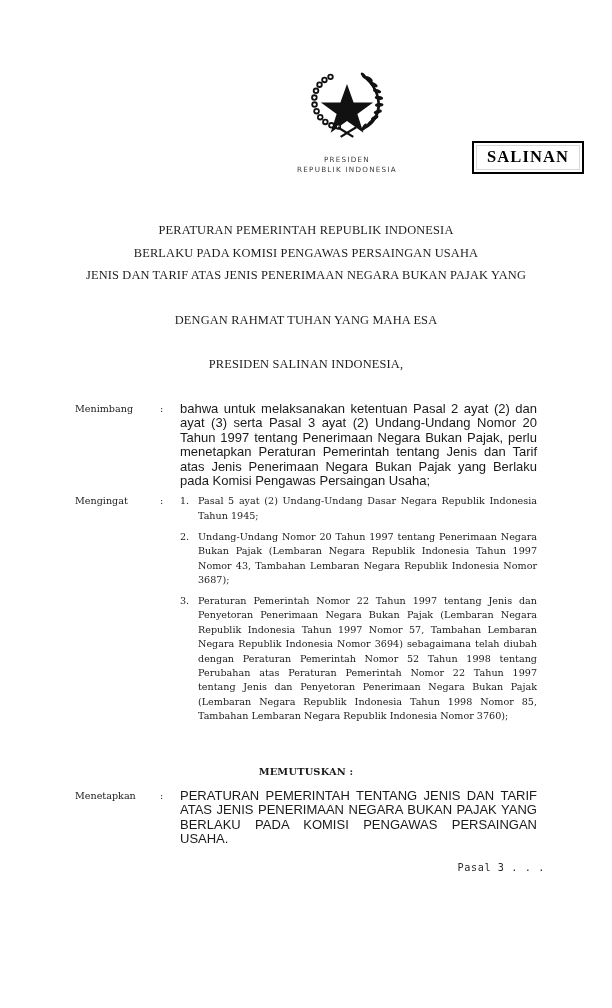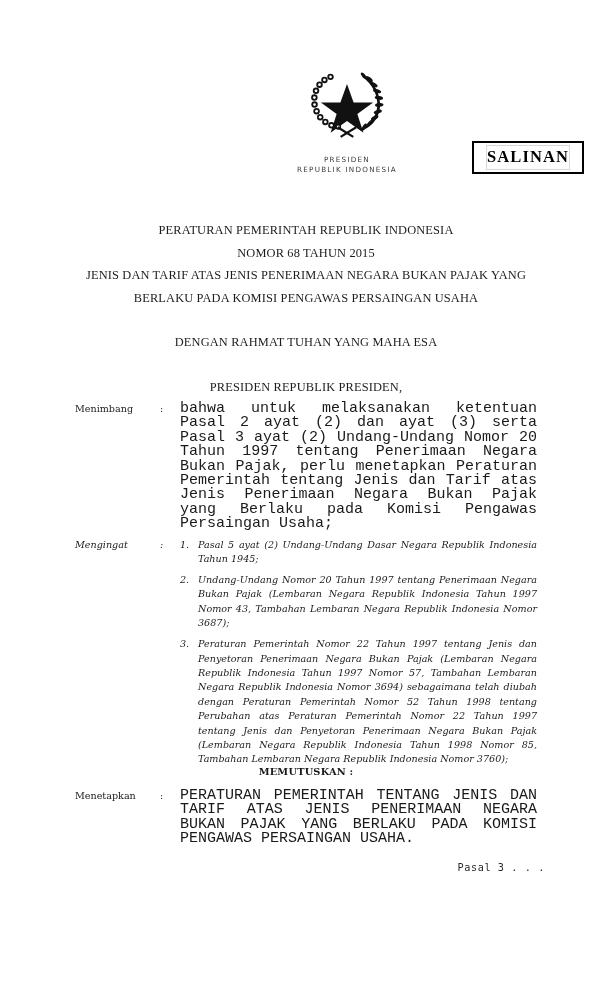--- a/index.html
+++ b/index.html
@@ -64,27 +64,27 @@
     width: 112px;
     height: 33px;
     border: 2.5px solid #000;
     box-sizing: border-box;
     background: #fff;
     display: flex;
     align-items: center;
     justify-content: center;
   }
   .salinan-inner {
-    width: 84px;
+    width: 104px;
     height: 25px;
     border: 1px solid #d8d8d8;
     box-sizing: border-box;
     display: flex;
     align-items: center;
-    justify-content: flex-start;
+    justify-content: center;
   }
   .salinan-text {
     font-family: "Liberation Serif", "DejaVu Serif", serif;
     font-weight: bold;
     font-size: 16.5px;
     letter-spacing: 1.1px;
     color: #000;
     line-height: 1;
   }
 
@@ -133,22 +133,22 @@
     left: 160px;
     top: 0;
     font-family: "DejaVu Serif", "Liberation Serif", serif;
     font-size: 9.6px;
     line-height: 14.4px;
     color: #1a1a1a;
   }
   .clause-body {
     margin: 0 0 0 180px;
     width: 357px;
-    font-family: Liberation Mono, monospace;
-    font-size: 15px;
+    font-family: Liberation Sans, sans-serif;
+    font-size: 13px;
     line-height: 14.4px;
     text-align: justify;
     text-justify: inter-word;
     color: #1a1a1a;
     hyphens: none;
   }
   .clause-body.caps {
     text-transform: none;
   }
 
@@ -176,21 +176,21 @@
     left: 0;
     top: 0;
     width: 15px;
     text-align: left;
     font-family: "DejaVu Serif", "Liberation Serif", serif;
     font-size: 9.6px;
     line-height: 14.4px;
   }
 
   .row-menimbang { margin-bottom: 6px; }
-  .row-mengingat { margin-bottom: 0; font-style: italic; }
+  .row-mengingat { margin-bottom: 0; }
 
   
   .memutuskan {
     position: absolute;
     left: 0;
     top: 765px;
     width: 612px;
     text-align: center;
     font-family: "DejaVu Serif", "Liberation Serif", serif;
     font-size: 9.8px;
@@ -283,27 +283,26 @@
 
     <div class="salinan-box">
       <div class="salinan-inner">
         <span class="salinan-text">SALINAN</span>
       </div>
     </div>
   </div>
 
   <div class="title-block">
     <span class="line">PERATURAN PEMERINTAH REPUBLIK INDONESIA</span>
-    <span class="line">NOMOR 68 TAHUN 2015</span>
+    <span class="line">BERLAKU PADA KOMISI PENGAWAS PERSAINGAN USAHA</span>
     <span class="line">JENIS DAN TARIF ATAS JENIS PENERIMAAN NEGARA BUKAN PAJAK YANG</span>
-    <span class="line">BERLAKU PADA KOMISI PENGAWAS PERSAINGAN USAHA</span>
     <div class="title-gap-1"></div>
     <span class="line">DENGAN RAHMAT TUHAN YANG MAHA ESA</span>
     <div class="title-gap-2"></div>
-    <span class="line">PRESIDEN REPUBLIK PRESIDEN,</span>
+    <span class="line">PRESIDEN SALINAN INDONESIA,</span>
   </div>
 
   <div class="clauses">
 
     <div class="clause-row row-menimbang">
       <span class="clause-label">Menimbang</span>
       <span class="clause-colon">:</span>
       <p class="clause-body">bahwa untuk melaksanakan ketentuan Pasal 2 ayat (2) dan ayat (3) serta Pasal 3 ayat (2) Undang-Undang Nomor 20 Tahun 1997 tentang Penerimaan Negara Bukan Pajak, perlu menetapkan Peraturan Pemerintah tentang Jenis dan Tarif atas Jenis Penerimaan Negara Bukan Pajak yang Berlaku pada Komisi Pengawas Persaingan Usaha;</p>
     </div>
 

